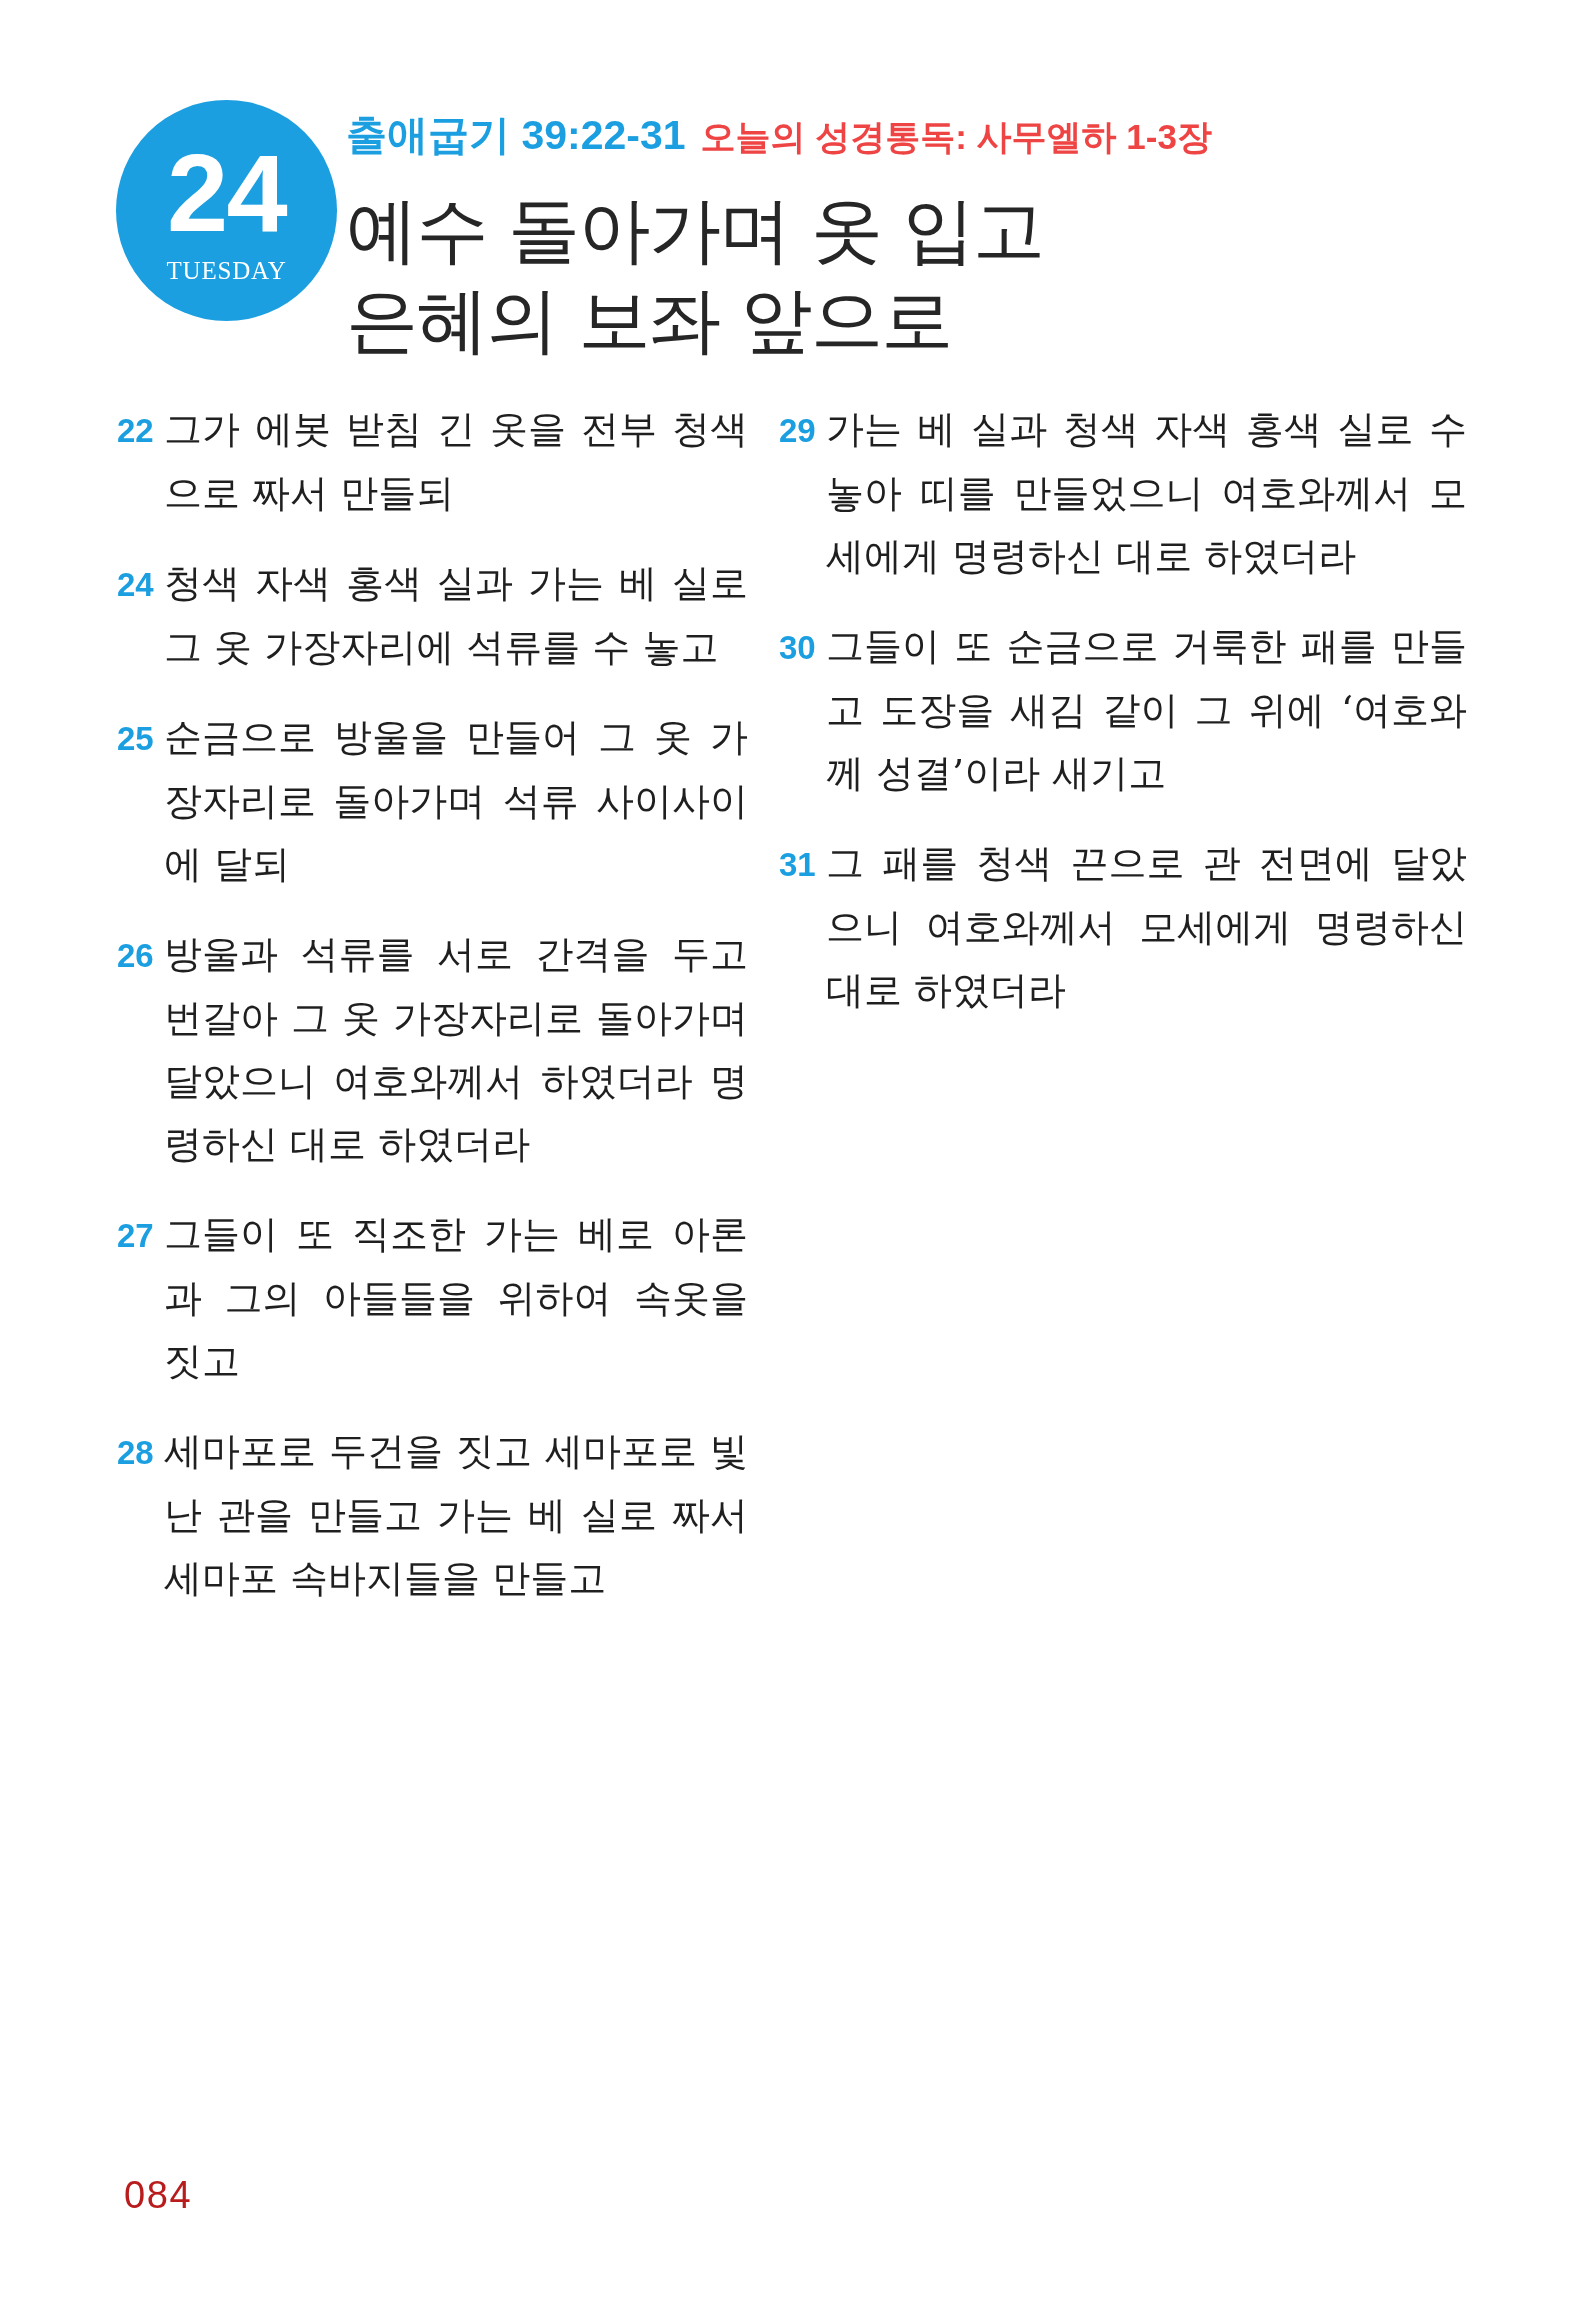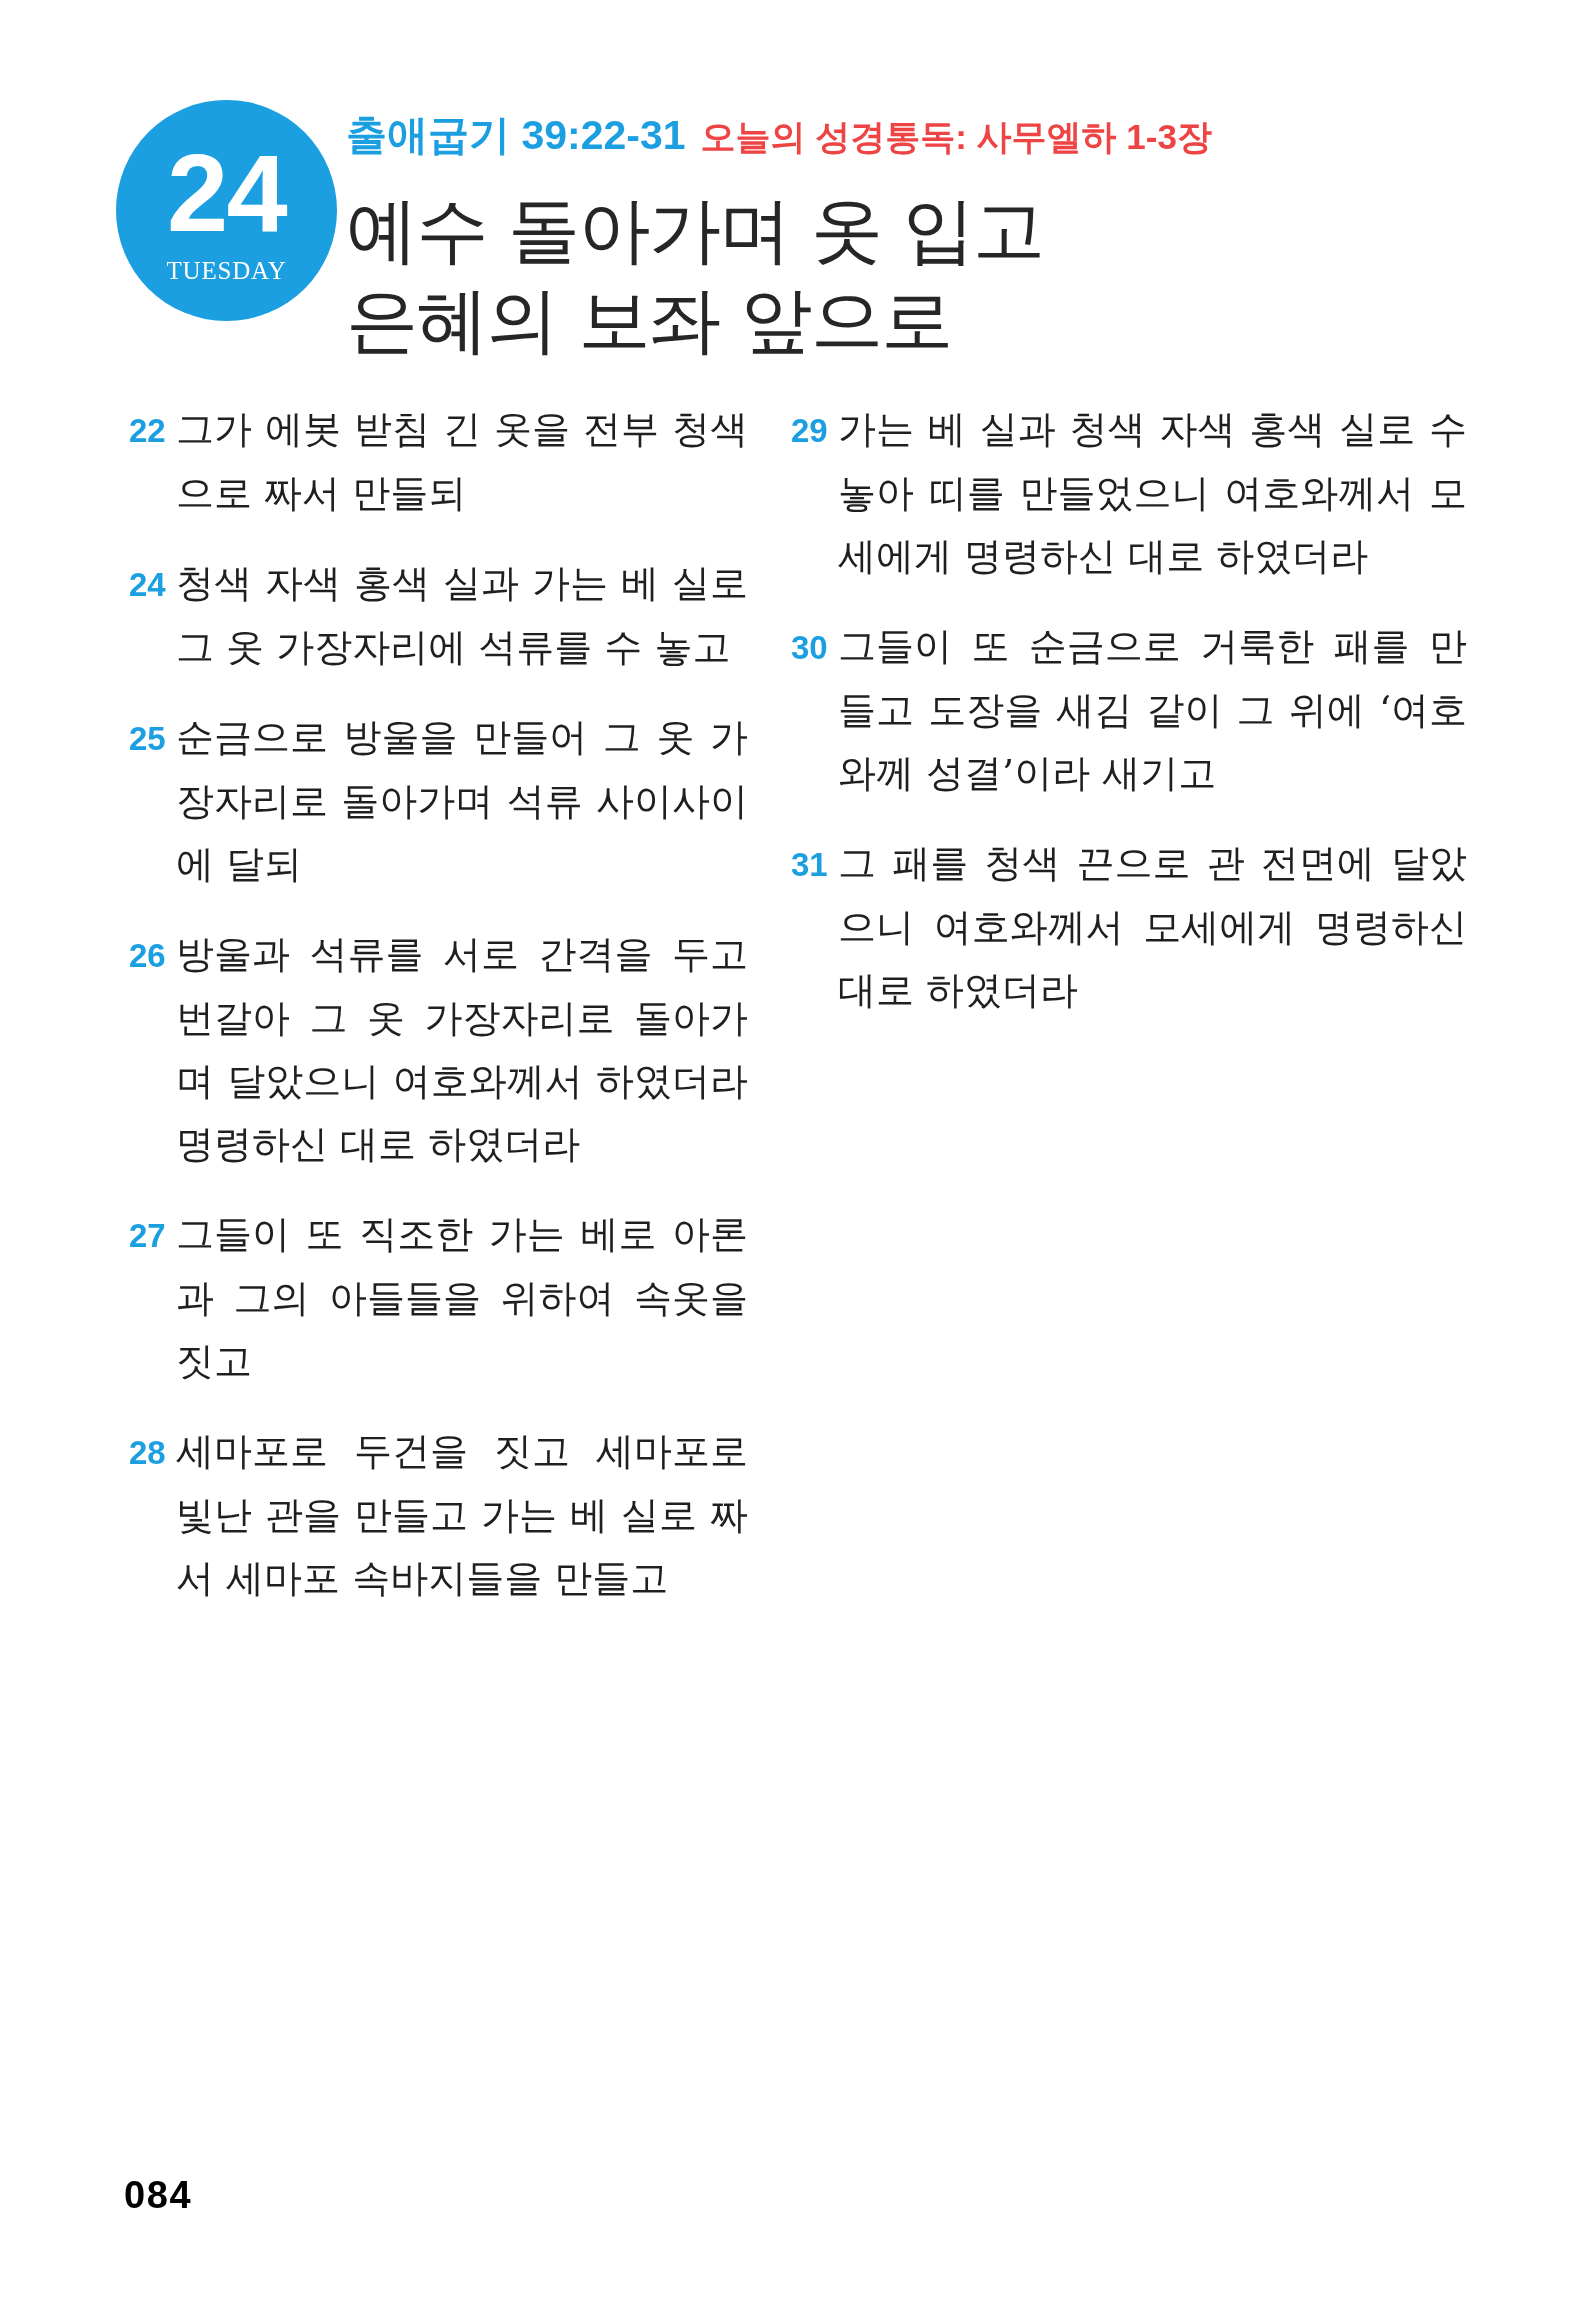--- a/index.html
+++ b/index.html
@@ -83,21 +83,21 @@
 
   
   .col {
     position: absolute;
     top: 398px;
   }
   .col-left  { left: 117px; width: 631px; }
   .col-right { left: 779px; width: 688px; }
 
   .verse {
-    margin: 0 0 27px 12px;
+    margin: 0 0 27px 0;
     padding-left: 47px;
     font-family: "DejaVu Serif", serif;
     font-size: 38px;
     line-height: 63px;
     color: #1f1f1f;
     text-align: justify;
     word-break: break-all;
   }
   .vnum {
     display: inline-block;
@@ -109,24 +109,24 @@
     color: #1b9fe0;
     vertical-align: baseline;
   }
 
   
   .page-number {
     position: absolute;
     left: 124px;
     top: 2174px;
     font-family: "Liberation Sans", sans-serif;
-    font-weight: 700;
+    font-weight: 400;
     font-size: 38px;
     letter-spacing: 1.6px;
-    color: #000000;
+    color: #b91c1c;
   }
 </style>
 </head>
 <body>
 
 <div class="page">
 
   <div class="day-circle">
     <div class="day-number">24</div>
     <div class="day-weekday">TUESDAY</div>

